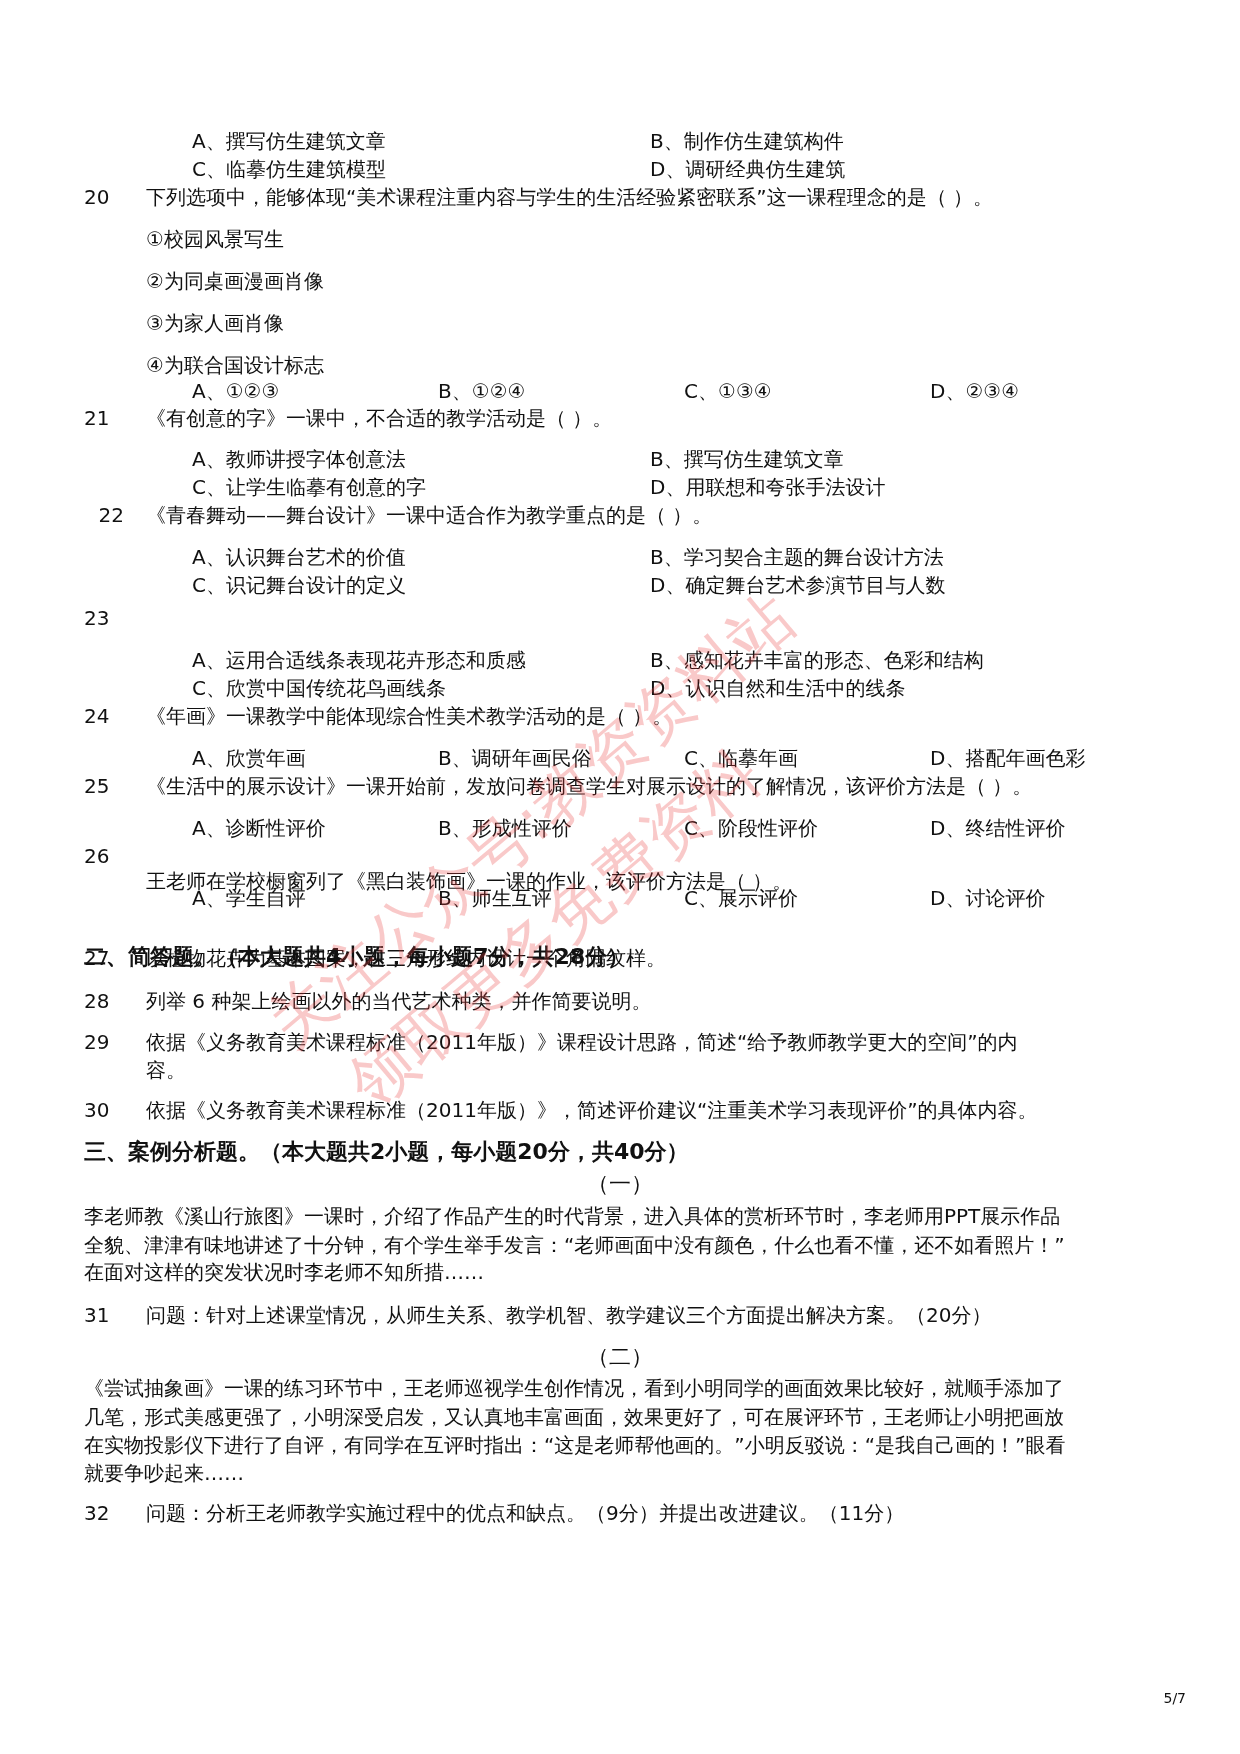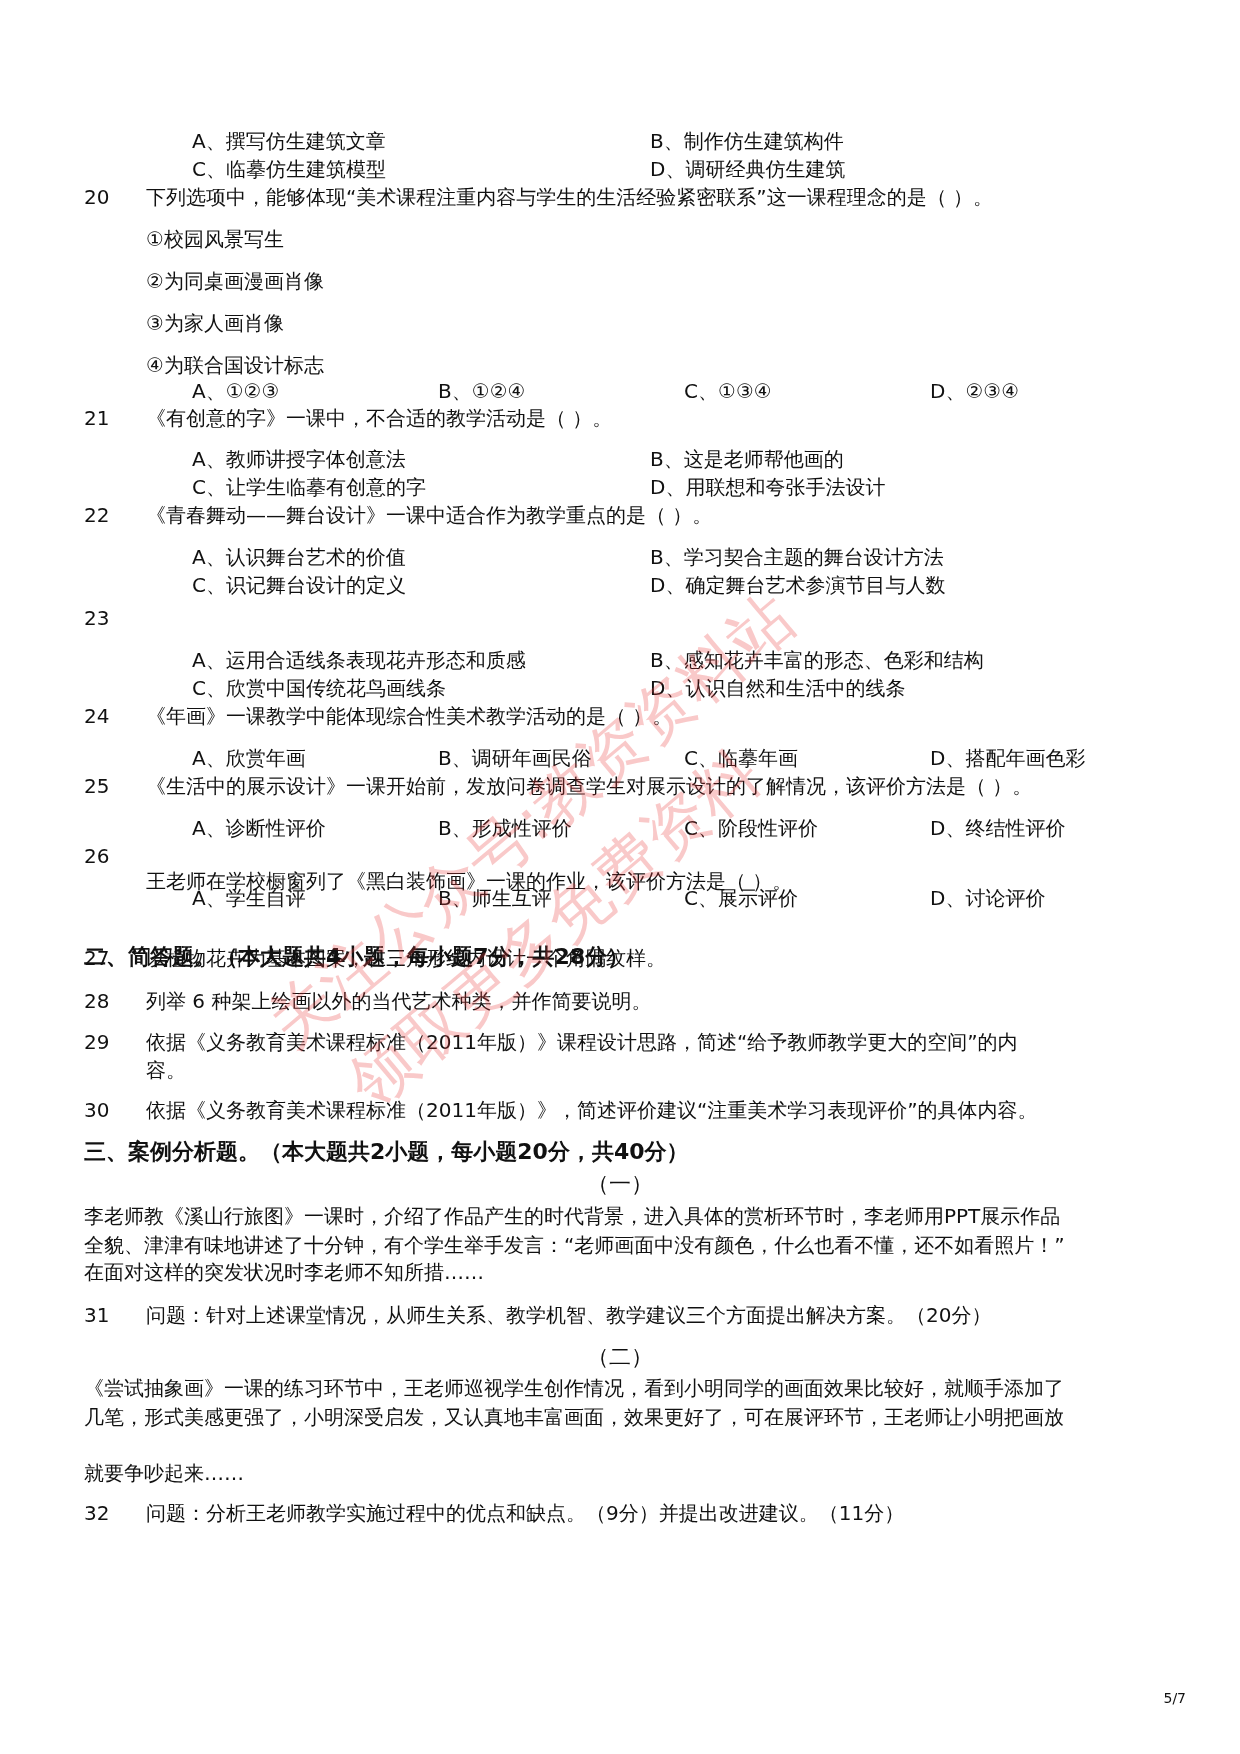--- a/index.html
+++ b/index.html
@@ -43,25 +43,25 @@
   <div class="abs" style="left:146px; top:310px;">③为家人画肖像</div>
   <div class="abs" style="left:146px; top:352px;">④为联合国设计标志</div>
   <div class="abs opt colA" style="top:378px;">A、①②③</div>
   <div class="abs opt colB" style="top:378px;">B、①②④</div>
   <div class="abs opt colC" style="top:378px;">C、①③④</div>
   <div class="abs opt colD" style="top:378px;">D、②③④</div>
 
   <div class="abs qnum" style="top:405px;">21</div>
   <div class="abs qtext" style="top:405px;">《有创意的字》一课中，不合适的教学活动是（ ）。</div>
   <div class="abs opt colA" style="top:446px;">A、教师讲授字体创意法</div>
-  <div class="abs opt col2B" style="top:446px;">B、这是老师帮他画的</div>
+  <div class="abs opt col2B" style="top:446px;">B、撰写仿生建筑文章</div>
   <div class="abs opt colA" style="top:474px;">C、让学生临摹有创意的字</div>
   <div class="abs opt col2B" style="top:474px;">D、用联想和夸张手法设计</div>
 
-  <div class="abs qnum" style="top:502px;">22</div>
+  <div class="abs qnum" style="top:502px;text-align:right;">22</div>
   <div class="abs qtext" style="top:502px;">《青春舞动——舞台设计》一课中适合作为教学重点的是（ ）。</div>
   <div class="abs opt colA" style="top:544px;">A、认识舞台艺术的价值</div>
   <div class="abs opt col2B" style="top:544px;">B、学习契合主题的舞台设计方法</div>
   <div class="abs opt colA" style="top:572px;">C、识记舞台设计的定义</div>
   <div class="abs opt col2B" style="top:572px;">D、确定舞台艺术参演节目与人数</div>
 
   <div class="abs qnum" style="top:605px;">23</div>
   <div class="abs opt colA" style="top:647px;">A、运用合适线条表现花卉形态和质感</div>
   <div class="abs opt col2B" style="top:647px;">B、感知花卉丰富的形态、色彩和结构</div>
   <div class="abs opt colA" style="top:675px;">C、欣赏中国传统花鸟画线条</div>
@@ -104,20 +104,21 @@
   <div class="abs case-label" style="top:1171px;">（一）</div>
   <div class="abs" style="left:84px; top:1203px;">李老师教《溪山行旅图》一课时，介绍了作品产生的时代背景，进入具体的赏析环节时，李老师用PPT展示作品</div>
   <div class="abs" style="left:84px; top:1232px;">全貌、津津有味地讲述了十分钟，有个学生举手发言：“老师画面中没有颜色，什么也看不懂，还不如看照片！”</div>
   <div class="abs" style="left:84px; top:1259px;">在面对这样的突发状况时李老师不知所措……</div>
   <div class="abs qnum" style="top:1302px;">31</div>
   <div class="abs qtext" style="top:1302px;">问题：针对上述课堂情况，从师生关系、教学机智、教学建议三个方面提出解决方案。（20分）</div>
 
   <div class="abs case-label" style="top:1344px;">（二）</div>
   <div class="abs" style="left:84px; top:1404px;">几笔，形式美感更强了，小明深受启发，又认真地丰富画面，效果更好了，可在展评环节，王老师让小明把画放</div>
   <div class="abs" style="left:84px; top:1375px;">《尝试抽象画》一课的练习环节中，王老师巡视学生创作情况，看到小明同学的画面效果比较好，就顺手添加了</div>
+  <div class="abs" style="left:84px; top:1432px;">在实物投影仪下进行了自评，有同学在互评时指出：“这是老师帮他画的。”小明反驳说：“是我自己画的！”眼看</div>
   <div class="abs" style="left:84px; top:1460px;">就要争吵起来……</div>
   <div class="abs qnum" style="top:1500px;">32</div>
   <div class="abs qtext" style="top:1500px;">问题：分析王老师教学实施过程中的优点和缺点。（9分）并提出改进建议。（11分）</div>
 
   <div class="pagenum">5/7</div>
 
   <div class="watermark" style="left:250px; top:1000px; transform: rotate(-40deg);">关注公众号:教资资料站</div>
   <div class="watermark" style="left:330px; top:1060px; transform: rotate(-40deg);">领取更多免费资料</div>
 </div>
 

